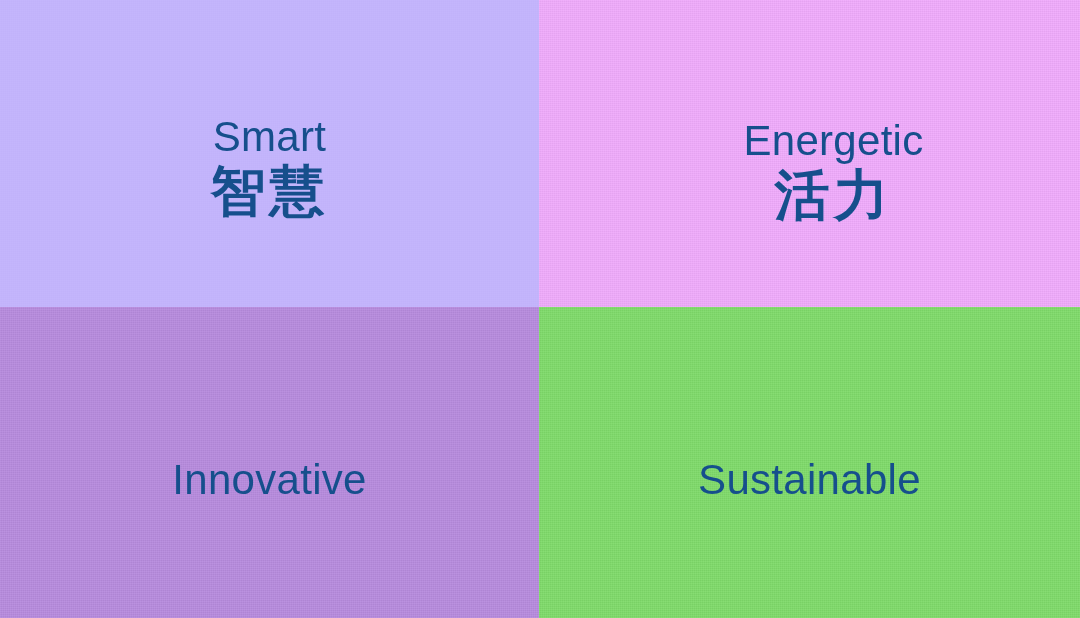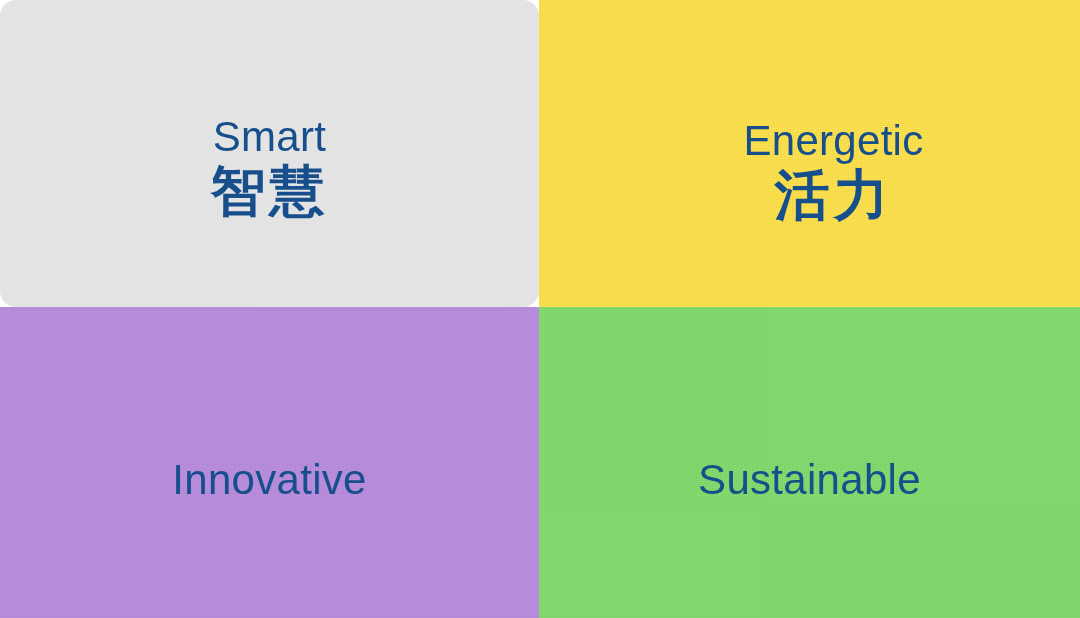--- a/index.html
+++ b/index.html
@@ -89,28 +89,28 @@
   .cell-tr .stack { transform: translateY(18px); }
   .cell-bl .stack { transform: translateY(20px); justify-content: space-between; }
   .cell-br .stack { transform: translateY(20px); align-items: center; }
 </style>
 </head>
 <body>
 
 <div id="poster" style="width: 1080px; height: 618px;">
   <div class="grid">
 
-    <div class="cell cell-tl flat" style="background-color: #e5e5e5; color: rgb(22, 79, 140); border-radius: 16px;">
+    <div class="cell cell-tl flat" style="background-color: #c4b5fd; color: rgb(22, 79, 140);">
       <div class="stack">
         <div class="en">Smart</div>
         <div class="cjk">智慧</div>
       </div>
     </div>
 
-    <div class="cell cell-tr" style="background-color: #fde047; color: rgb(22, 79, 140); padding-left: 48px;">
+    <div class="cell cell-tr" style="background-color: #f0abfc; color: rgb(22, 79, 140); padding-left: 48px;">
       <div class="stack">
         <div class="en">Energetic</div>
         <div class="cjk">活力</div>
       </div>
     </div>
 
     <div class="cell cell-bl" style="background-color: rgb(183, 139, 222); color: rgb(22, 79, 140);">
       <div class="stack">
         <div class="en">Innovative</div>
       </div>

